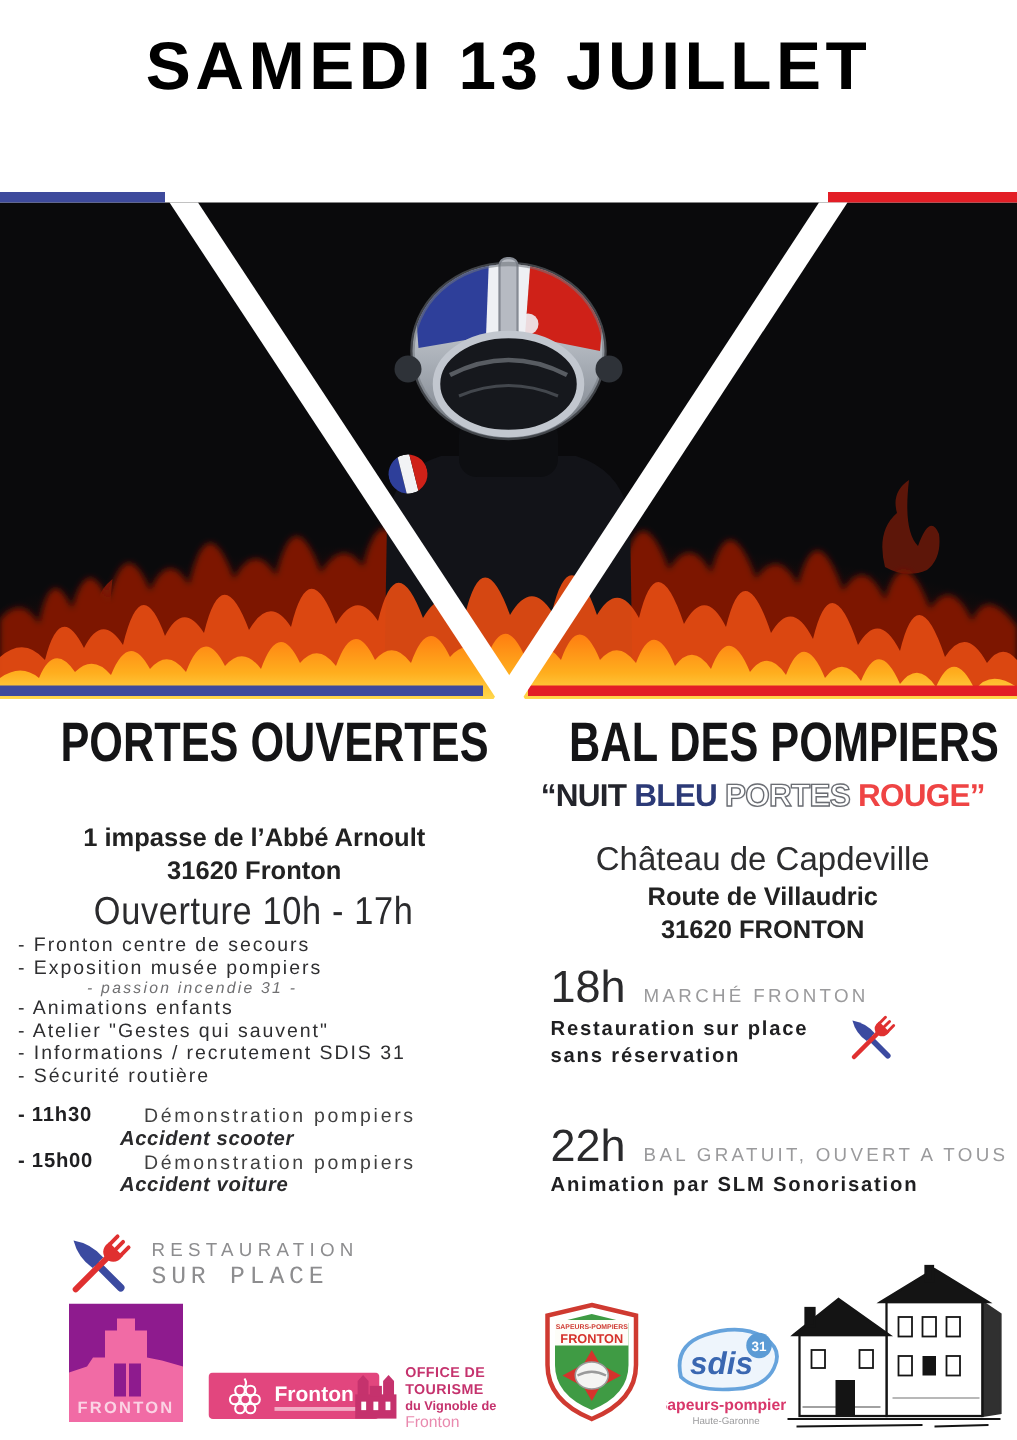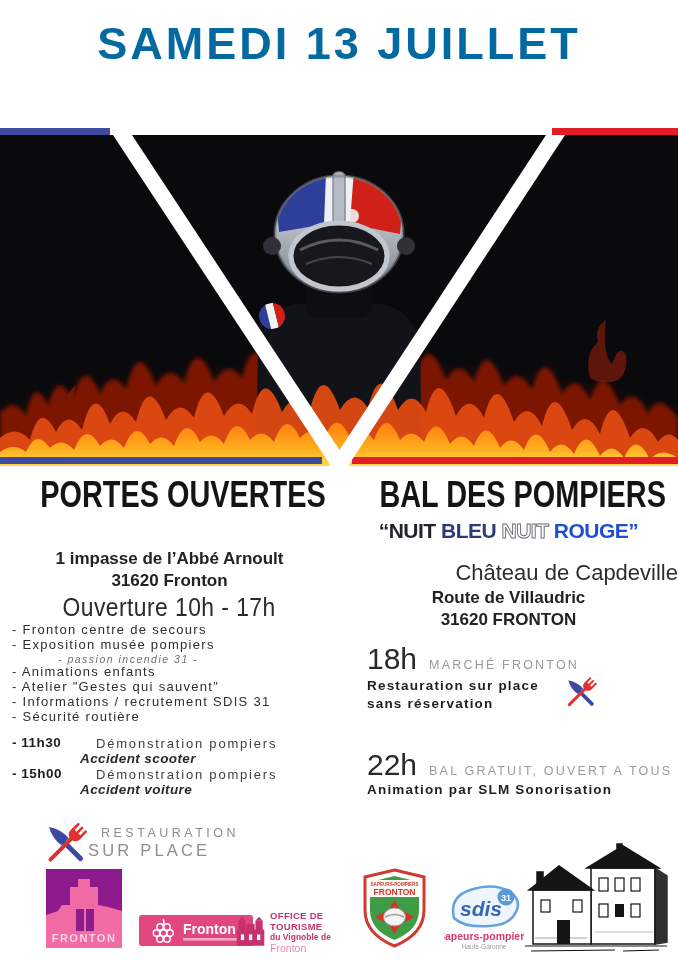--- a/index.html
+++ b/index.html
@@ -2,31 +2,31 @@
 <html><head>
 <meta charset="utf-8">
 <style>
   html,body{margin:0;padding:0;background:#ffffff;}
   .poster{position:relative;width:678px;height:960px;background:#fff;overflow:hidden;
           font-family:"Liberation Sans",sans-serif;color:#1c1c1e;}
   .abs{position:absolute;}
   .ctrL{left:0;width:339px;text-align:center;}
   .ctrR{left:339px;width:339px;text-align:center;}
   .title{left:0;width:678px;text-align:center;font-weight:700;font-size:45px;
-         letter-spacing:3px;color:#0369a1;}
+         letter-spacing:3px;color:#000000;}
   .cond{display:inline-block;transform:scaleX(.78);transform-origin:50% 50%;white-space:nowrap;}
   .cond88{display:inline-block;transform:scaleX(.88);transform-origin:50% 50%;white-space:nowrap;}
   .heading{font-weight:700;font-size:37px;color:#141416;}
   .venue{font-size:22px;color:#2d2d2f;}
   .addr{font-size:17px;font-weight:700;color:#222;}
   .hours{font-size:26px;color:#2b2b2d;letter-spacing:.5px;}
   .subtitle{font-weight:700;font-size:21px;letter-spacing:-.5px;white-space:nowrap;}
   .subtitle .w-nuit{color:#23242b;} .subtitle .w-bleu{color:#2c3a77;}
   .subtitle .w-blanc{color:#fff;-webkit-text-stroke:.9px #6a6d73;text-shadow:0 0 1px #9a9da3;}
-  .subtitle .w-rouge{color:#1d4ed8;}
+  .subtitle .w-rouge{color:#ef4444;}
   .act{left:12px;font-size:13px;letter-spacing:1.3px;color:#2e2e30;white-space:nowrap;}
   .actnote{left:58px;font-size:10.5px;font-style:italic;letter-spacing:1.5px;color:#6f6f71;}
   .demo-time{position:absolute;left:12px;font-size:13.5px;font-weight:700;color:#1f1f21;letter-spacing:.5px;}
   .demo-label{position:absolute;left:96px;font-size:13px;letter-spacing:1.8px;color:#404040;white-space:nowrap;}
   .demo-detail{position:absolute;left:80px;font-size:13.5px;font-style:italic;font-weight:700;color:#2a2a2c;letter-spacing:.4px;}
   .ev-time{font-size:30px;color:#2a2a2c;}
   .ev-label{font-size:12.5px;letter-spacing:2.2px;color:#9a9a9c;margin-left:12px;}
   .ev-line{font-size:13.5px;font-weight:700;letter-spacing:1.2px;color:#1f1f21;white-space:nowrap;}
   .rest1{font-size:12.5px;letter-spacing:3.5px;color:#8d8d8f;}
   .rest2{font-size:16.5px;letter-spacing:3.2px;color:#8d8d8f;}
@@ -150,31 +150,31 @@
       <rect x="-2.5" y="-3" width="5" height="26" rx="2.5"></rect>
     </g>
     <g transform="rotate(45)" fill="#e03030">
       <rect x="-6.5" y="-24" width="2.6" height="10" rx="1.3"></rect>
       <rect x="-1.3" y="-24" width="2.6" height="10" rx="1.3"></rect>
       <rect x="3.9" y="-24" width="2.6" height="10" rx="1.3"></rect>
       <path d="M-6.5 -16 L6.5 -16 Q7.5 -9 2 -7 L2 22 Q2 24 0 24 Q-2 24 -2 22 L-2 -7 Q-7.5 -9 -6.5 -16 Z"></path>
     </g>
   </svg>
   <div class="abs rest1" style="top:826px;left:101px;">RESTAURATION</div>
-  <div class="abs rest2" style="top:841px;left:88px;">SUR PLACE</div>
+  <div class="abs rest2" style="top:841px;left:101px;font-family:Liberation Mono, monospace;">SUR PLACE</div>
 
   <div class="abs ctrR heading" style="top:474px;">
     <span class="cond">BAL DES POMPIERS</span></div>
   <div class="abs ctrR subtitle" style="top:519px;">
     <span class="w-nuit">“NUIT</span>
     <span class="w-bleu">BLEU</span>
-    <span class="w-blanc">NUIT</span>
+    <span class="w-blanc">PORTES</span>
     <span class="w-rouge">ROUGE”</span>
   </div>
-  <div class="abs ctrR venue" style="top:560px;text-align:right;">Château de Capdeville</div>
+  <div class="abs ctrR venue" style="top:560px;">Château de Capdeville</div>
   <div class="abs ctrR addr" style="top:588px;">Route de Villaudric</div>
   <div class="abs ctrR addr" style="top:610px;">31620 FRONTON</div>
 
   <div class="abs row" style="top:642px;left:367px;">
     <span class="ev-time">18h</span>
     <span class="ev-label">MARCHÉ FRONTON</span>
   </div>
   <div class="abs ev-line" style="top:678px;left:367px;">Restauration sur place</div>
   <div class="abs ev-line" style="top:696px;left:367px;">sans réservation</div>
   <svg class="abs" style="top:672px;left:560px;" width="42" height="42" viewBox="-28 -28 56 56">

